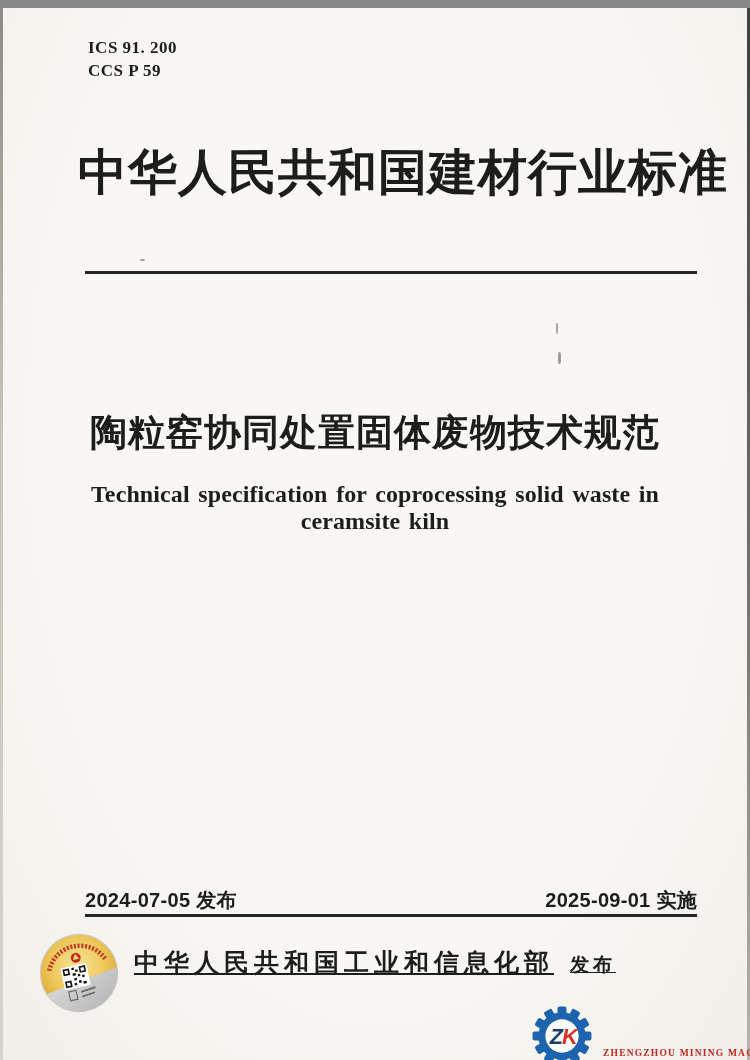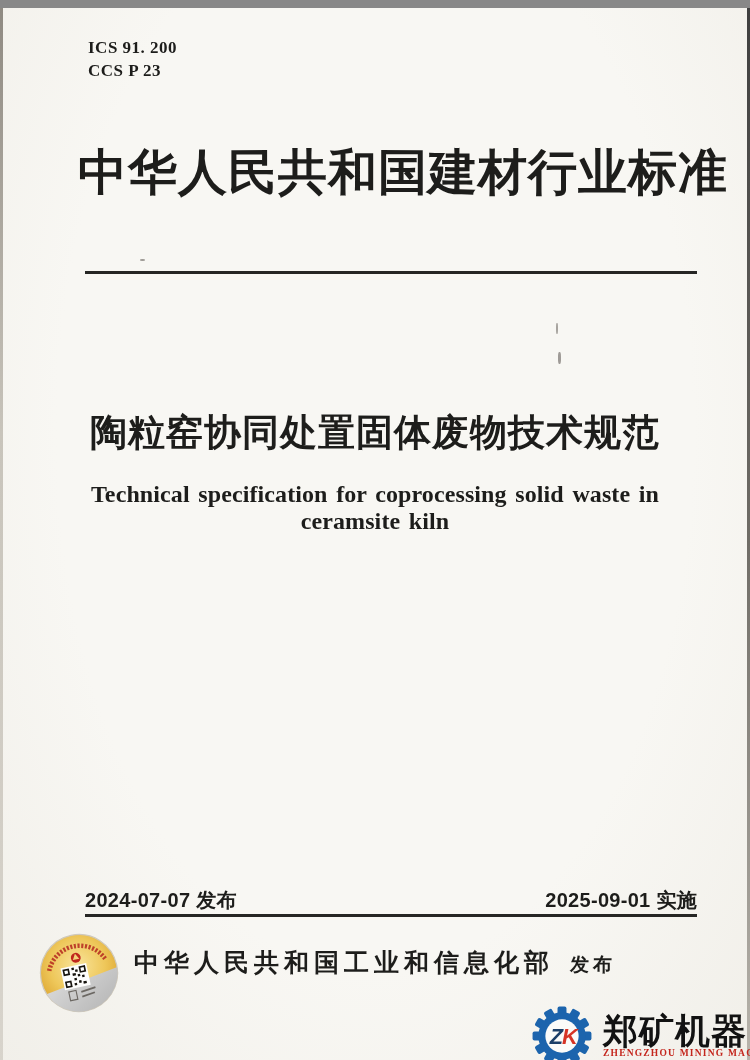--- a/index.html
+++ b/index.html
@@ -33,21 +33,21 @@
     font-weight:900;font-size:37px;letter-spacing:1px;white-space:nowrap;
   }
   .title-en{
     position:absolute;left:45px;top:473px;width:660px;text-align:center;
     font-weight:bold;font-size:24px;word-spacing:2.5px;letter-spacing:.1px;
   }
   .date-issue{position:absolute;left:85px;top:879px;font-family:"Liberation Sans","DejaVu Sans",sans-serif;font-weight:bold;font-size:20px;letter-spacing:.3px;}
   .date-impl{position:absolute;right:53px;top:879px;font-family:"Liberation Sans","DejaVu Sans",sans-serif;font-weight:bold;font-size:20px;letter-spacing:.3px;}
   .issuer-row{
     position:absolute;left:0;top:938px;width:750px;
-    display:flex;justify-content:center;align-items:baseline;gap:16px;
+    display:flex;justify-content:center;align-items:baseline;gap:16px;text-decoration:underline;
   }
   .issuer-name{font-weight:bold;font-size:25px;letter-spacing:5px;}
   .issuer-action{font-family:"Liberation Sans","DejaVu Sans",sans-serif;font-weight:bold;font-size:19px;letter-spacing:4px;}
   .sticker{position:absolute;left:38px;top:924px;width:82px;height:82px;transform:rotate(-12deg);}
   .company{position:absolute;left:527px;top:994px;width:224px;height:66px;}
   .gear{position:absolute;left:0;top:2px;width:70px;height:64px;}
   .company-cn{
     position:absolute;left:76px;top:6px;width:148px;
     font-family:"Liberation Sans","DejaVu Sans",sans-serif;
     font-weight:900;font-size:35px;letter-spacing:1px;white-space:nowrap;color:#121212;
@@ -59,37 +59,37 @@
 </style>
 </head>
 <body>
 
 <div class="page">
   <div class="edge-left"></div>
   <div class="edge-right"></div>
 
   <div class="ics-block">
     <div>ICS 91. 200</div>
-    <div>CCS P 23</div>
+    <div>CCS P 59</div>
   </div>
 
 
   <div class="category-title">中华人民共和国建材行业标准</div>
 
 
   <div class="rule rule-top"></div>
 
   <div class="speck" style="left:140px;top:251px;width:5px;height:2px;opacity:.55;"></div>
   <div class="speck" style="left:556px;top:315px;width:2px;height:11px;opacity:.5;"></div>
   <div class="speck" style="left:558px;top:344px;width:3px;height:12px;opacity:.55;"></div>
 
   <div class="title-cn">陶粒窑协同处置固体废物技术规范</div>
   <div class="title-en">Technical specification for coprocessing solid waste in ceramsite kiln</div>
 
-  <div class="date-issue">2024-07-07 发布</div>
+  <div class="date-issue">2024-07-05 发布</div>
   <div class="date-impl">2025-09-01 实施</div>
 
   <div class="rule rule-bottom"></div>
 
   <div class="issuer-row">
     <span class="issuer-name">中华人民共和国工业和信息化部</span>
     <span class="issuer-action">发布</span>
   </div>
 
   <div class="sticker">
@@ -167,16 +167,15 @@
           <rect x="43" y="4" width="14" height="16" rx="3" transform="rotate(330 50 50)"></rect>
         </g>
         <circle cx="50" cy="50" r="37"></circle>
       </g>
       <circle cx="50" cy="50" r="26" fill="#fbfbf9"></circle>
       <g font-family="Liberation Sans, DejaVu Sans, sans-serif" font-weight="bold" font-style="italic" font-size="34">
         <text x="31" y="62" fill="#1c3f68">Z</text>
         <text x="50" y="62" fill="#d63426">K</text>
       </g>
     </svg>
-    <div class="company-cn">郑矿机器</div>
     <div class="company-en">ZHENGZHOU MINING MACHINERY</div>
   </div>
 </div>
 
 </body></html>

